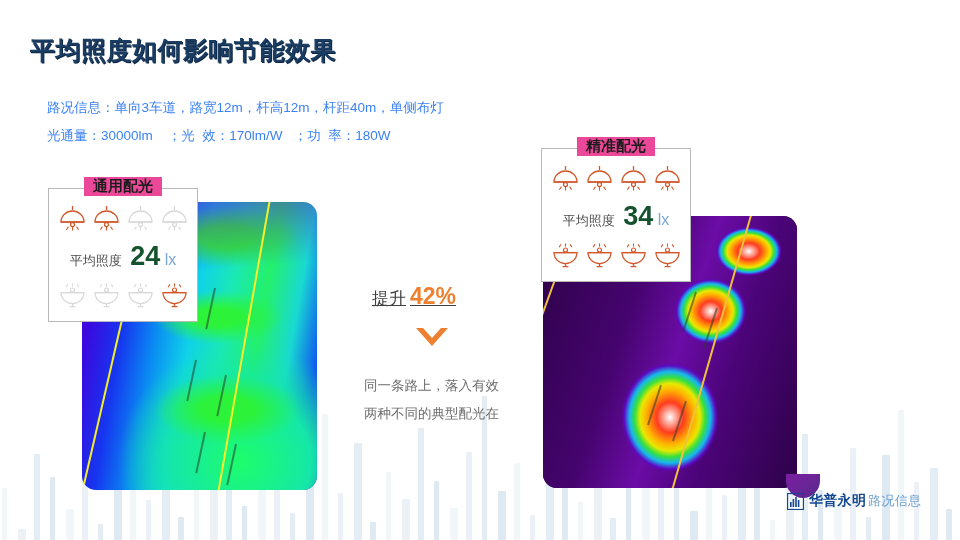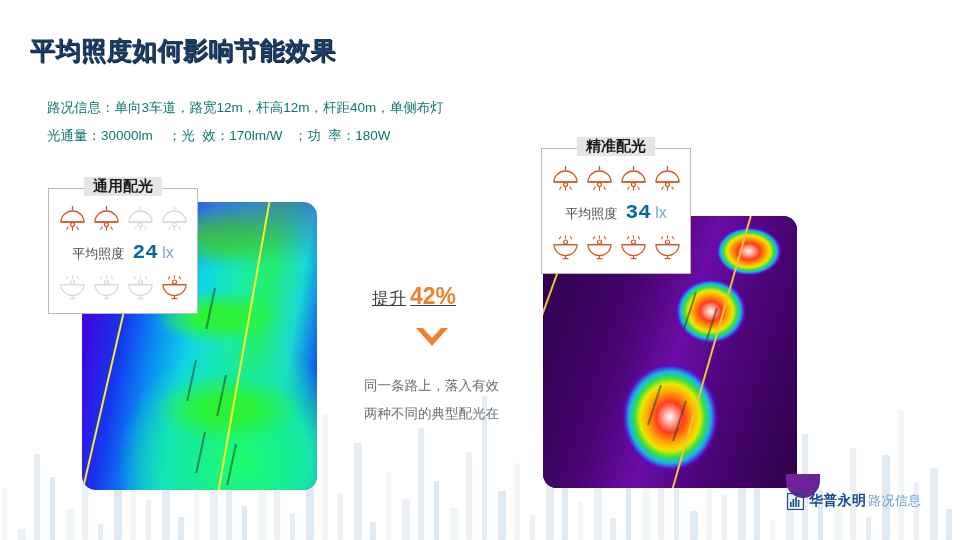--- a/index.html
+++ b/index.html
@@ -20,21 +20,21 @@
     position: absolute; left: 30px; top: 34px;
     font-size: 25px; font-weight: bold; letter-spacing: .5px;
     color: #1b3d63;
     text-shadow: 1px 1px 0 #0d2742;
     white-space: nowrap;
   }
 
   
   .specs { position: absolute; left: 47px; top: 94px; }
   .spec-line {
-    font-size: 13.5px; color: #0f766e; line-height: 28px; white-space: pre;
+    font-size: 13.5px; color: #3b82f6; line-height: 28px; white-space: pre;
   }
 
   
   .heatmap { position: absolute; border-radius: 14px; overflow: hidden; }
   .heatmap .road-line {
     position: absolute; background: #f5ef2a; width: 2px; height: 460px;
     top: -60px; transform-origin: top center;
   }
   .heatmap .lane-dash {
     position: absolute; width: 1.5px; height: 42px; background: rgba(40,60,40,.55);
@@ -75,31 +75,31 @@
   #heatmap-right .l2 { left: 88%; transform: rotate(16deg); background: #f0c23c; }
 
   
   .card {
     position: absolute; background: #ffffff;
     border: 1px solid #b8b8b8;
     padding: 16px 12px 12px;
   }
   .card-title {
     position: absolute; top: -12px; left: 50%; transform: translateX(-50%);
-    background: #e5e5e5; padding: 0 9px;
+    background: #ec4899; padding: 0 9px;
     font-size: 15px; font-weight: bold; color: #1c1c1c; white-space: nowrap; text-align: center;
   }
   .lamp-row { display: flex; justify-content: center; gap: 3px; }
   .lamp-row svg { display: block; }
   .avg-row {
     text-align: center; margin: 9px 0 10px;
     white-space: nowrap;
   }
   .avg-label { font-size: 13px; color: #4a4a4a; }
-  .avg-value { font-size: 21px; font-weight: bold; color: #0369a1; margin-left: 4px; font-family: Liberation Mono, monospace; }
+  .avg-value { font-size: 27px; font-weight: bold; color: #14532d; margin-left: 4px; }
   .avg-unit { font-size: 16px; color: #79a7d8; }
 
   #card-left  { left: 48px; top: 188px;  width: 150px; }
   #card-right { left: 541px; top: 148px; width: 150px; }
 
   
   .uplift {
     position: absolute; left: 372px; top: 283px;
     font-size: 17px; color: #3f3f3f; white-space: nowrap; text-decoration: underline;
   }

